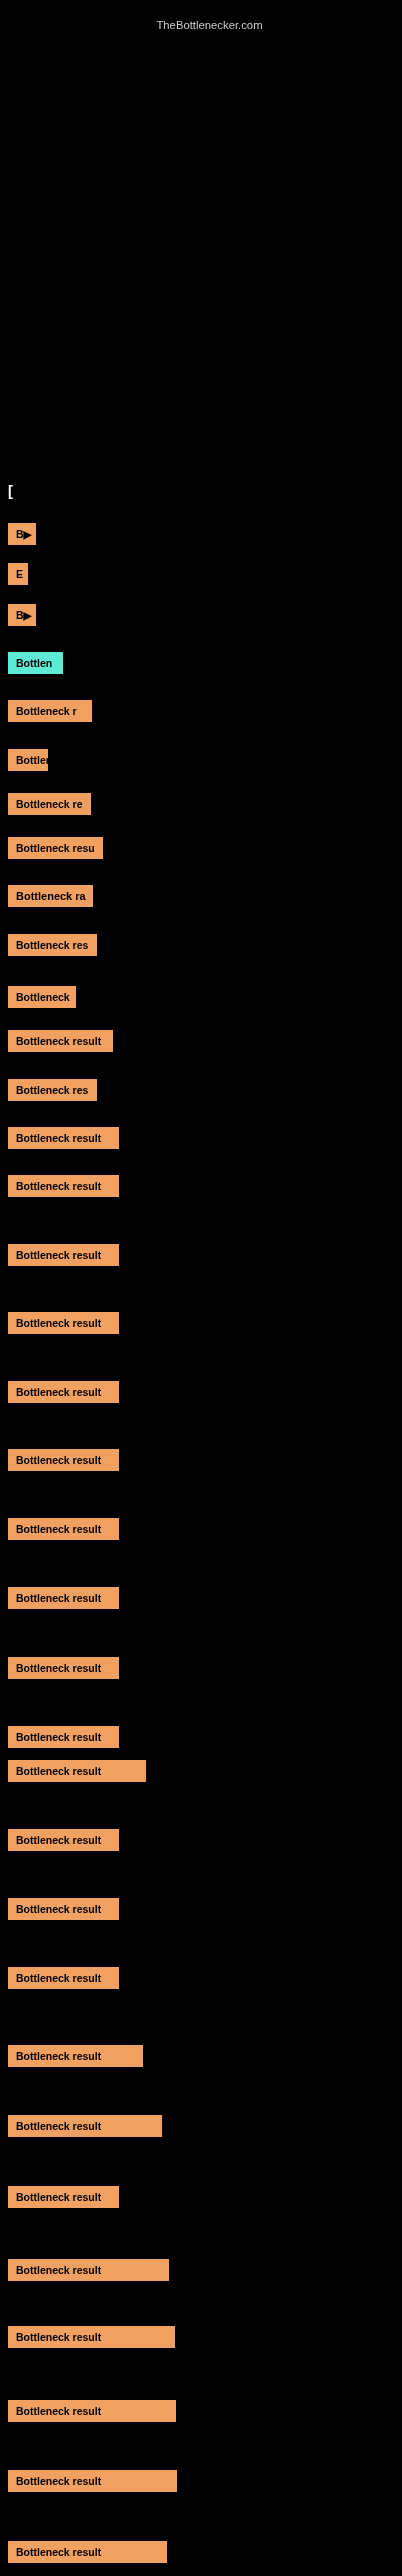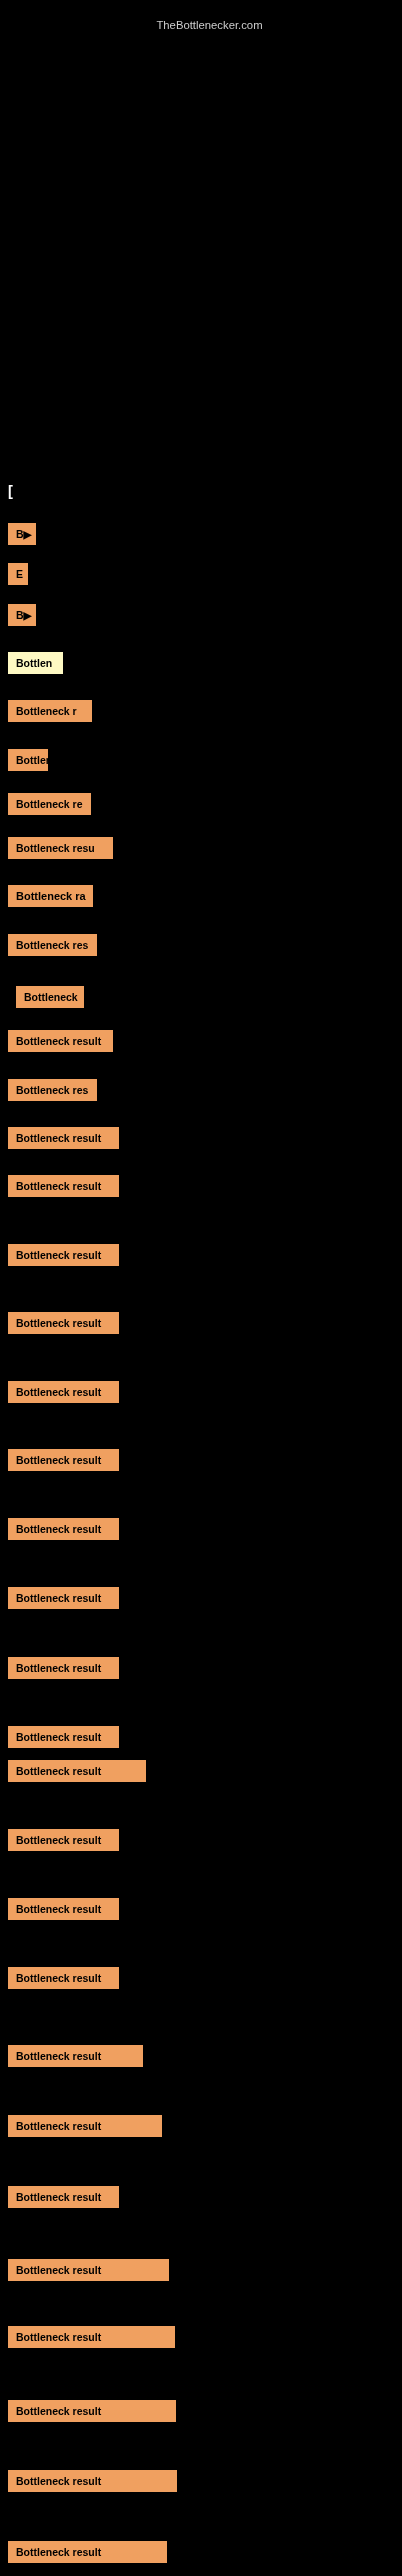--- a/index.html
+++ b/index.html
@@ -29,28 +29,28 @@
 <body>
 
 <div class="content-area">
 
   <div style="position:absolute; top:3.2px; left:0; right:0; text-align:center; color:#cccccc; font-size:11.3px;">TheBottlenecker.com</div>
 
 <div style="position: absolute; top: 475px; left: 0px; color: rgb(255, 255, 255); background-color: transparent; font-size: 14.5px; font-weight: bold; padding: 0px; white-space: nowrap; overflow: hidden;">[</div>
     <div style="position: absolute; top: 515px; left: 0px; color: rgb(0, 0, 0); background-color: rgb(240, 160, 96); font-size: 10.5px; font-weight: bold; padding: 4.8px 8px; white-space: nowrap; overflow: hidden; width: 28px;">B▶</div>
     <div style="position: absolute; top: 555px; left: 0px; color: rgb(0, 0, 0); background-color: rgb(240, 160, 96); font-size: 10.5px; font-weight: bold; padding: 4.8px 8px; white-space: nowrap; overflow: hidden; width: 20px;">E</div>
     <div style="position: absolute; top: 596px; left: 0px; color: rgb(0, 0, 0); background-color: rgb(240, 160, 96); font-size: 10.5px; font-weight: bold; padding: 4.8px 8px; white-space: nowrap; overflow: hidden; width: 28px;">B▶</div>
-    <div style="position: absolute; top: 644px; left: 0px; color: rgb(0, 0, 0); background-color: #fef9c3; font-size: 10.5px; font-weight: bold; padding: 4.8px 8px; white-space: nowrap; overflow: hidden; width: 55px;">Bottlen</div>
+    <div style="position: absolute; top: 644px; left: 0px; color: rgb(0, 0, 0); background-color: #5eead4; font-size: 10.5px; font-weight: bold; padding: 4.8px 8px; white-space: nowrap; overflow: hidden; width: 55px;">Bottlen</div>
     <div style="position: absolute; top: 692px; left: 0px; color: rgb(0, 0, 0); background-color: rgb(240, 160, 96); font-size: 10.5px; font-weight: bold; padding: 4.8px 8px; white-space: nowrap; overflow: hidden; width: 84px;">Bottleneck r</div>
     <div style="position: absolute; top: 741px; left: 0px; color: rgb(0, 0, 0); background-color: rgb(240, 160, 96); font-size: 10.5px; font-weight: bold; padding: 4.8px 8px; white-space: nowrap; overflow: hidden; width: 40px;">Bottlene</div>
     <div style="position: absolute; top: 785px; left: 0px; color: rgb(0, 0, 0); background-color: rgb(240, 160, 96); font-size: 10.5px; font-weight: bold; padding: 4.8px 8px; white-space: nowrap; overflow: hidden; width: 83px;">Bottleneck re</div>
-    <div style="position: absolute; top: 829px; left: 0px; color: rgb(0, 0, 0); background-color: rgb(240, 160, 96); font-size: 10.5px; font-weight: bold; padding: 4.8px 8px; white-space: nowrap; overflow: hidden; width: 105px;">Bottleneck resu</div>
+    <div style="position: absolute; top: 829px; left: 0px; color: rgb(0, 0, 0); background-color: rgb(240, 160, 96); font-size: 10.5px; font-weight: bold; padding: 4.8px 8px; white-space: nowrap; overflow: hidden; width: 95px;">Bottleneck resu</div>
     <div style="position: absolute; top: 877px; left: 0px; color: rgb(0, 0, 0); background-color: rgb(240, 160, 96); font-size: 11px; font-weight: bold; padding: 4.8px 8px; white-space: nowrap; overflow: hidden; width: 85px;">Bottleneck ra</div>
     <div style="position: absolute; top: 926px; left: 0px; color: rgb(0, 0, 0); background-color: rgb(240, 160, 96); font-size: 10.5px; font-weight: bold; padding: 4.8px 8px; white-space: nowrap; overflow: hidden; width: 89px;">Bottleneck res</div>
-    <div style="position: absolute; top: 978px; left: 8px; color: rgb(0, 0, 0); background-color: rgb(240, 160, 96); font-size: 10.5px; font-weight: bold; padding: 4.8px 8px; white-space: nowrap; overflow: hidden; width: 68px;">Bottleneck</div>
+    <div style="position: absolute; top: 978px; left: 0px; color: rgb(0, 0, 0); background-color: rgb(240, 160, 96); font-size: 10.5px; font-weight: bold; padding: 4.8px 8px; white-space: nowrap; overflow: hidden; width: 68px;">Bottleneck</div>
     <div style="position: absolute; top: 1022px; left: 0px; color: rgb(0, 0, 0); background-color: rgb(240, 160, 96); font-size: 10.5px; font-weight: bold; padding: 4.8px 8px; white-space: nowrap; overflow: hidden; width: 105px;">Bottleneck result</div>
     <div style="position: absolute; top: 1071px; left: 0px; color: rgb(0, 0, 0); background-color: rgb(240, 160, 96); font-size: 10.5px; font-weight: bold; padding: 4.8px 8px; white-space: nowrap; overflow: hidden; width: 89px;">Bottleneck res</div>
     <div style="position: absolute; top: 1119px; left: 0px; color: rgb(0, 0, 0); background-color: rgb(240, 160, 96); font-size: 10.5px; font-weight: bold; padding: 4.8px 8px; white-space: nowrap; overflow: hidden; width: 111px;">Bottleneck result</div>
     <div style="position: absolute; top: 1167px; left: 0px; color: rgb(0, 0, 0); background-color: rgb(240, 160, 96); font-size: 10.5px; font-weight: bold; padding: 4.8px 8px; white-space: nowrap; overflow: hidden; width: 111px;">Bottleneck result</div>
     <div style="position: absolute; top: 1236px; left: 0px; color: rgb(0, 0, 0); background-color: rgb(240, 160, 96); font-size: 10.5px; font-weight: bold; padding: 4.8px 8px; white-space: nowrap; overflow: hidden; width: 111px;">Bottleneck result</div>
     <div style="position: absolute; top: 1304px; left: 0px; color: rgb(0, 0, 0); background-color: rgb(240, 160, 96); font-size: 10.5px; font-weight: bold; padding: 4.8px 8px; white-space: nowrap; overflow: hidden; width: 111px;">Bottleneck result</div>
     <div style="position: absolute; top: 1373px; left: 0px; color: rgb(0, 0, 0); background-color: rgb(240, 160, 96); font-size: 10.5px; font-weight: bold; padding: 4.8px 8px; white-space: nowrap; overflow: hidden; width: 111px;">Bottleneck result</div>
     <div style="position: absolute; top: 1441px; left: 0px; color: rgb(0, 0, 0); background-color: rgb(240, 160, 96); font-size: 10.5px; font-weight: bold; padding: 4.8px 8px; white-space: nowrap; overflow: hidden; width: 111px;">Bottleneck result</div>
     <div style="position: absolute; top: 1510px; left: 0px; color: rgb(0, 0, 0); background-color: rgb(240, 160, 96); font-size: 10.5px; font-weight: bold; padding: 4.8px 8px; white-space: nowrap; overflow: hidden; width: 111px;">Bottleneck result</div>
     <div style="position: absolute; top: 1579px; left: 0px; color: rgb(0, 0, 0); background-color: rgb(240, 160, 96); font-size: 10.5px; font-weight: bold; padding: 4.8px 8px; white-space: nowrap; overflow: hidden; width: 111px;">Bottleneck result</div>

